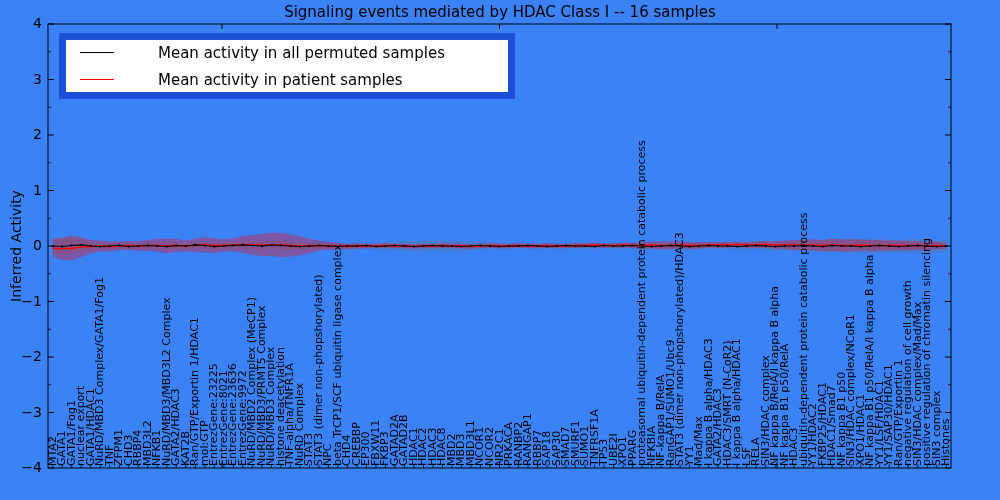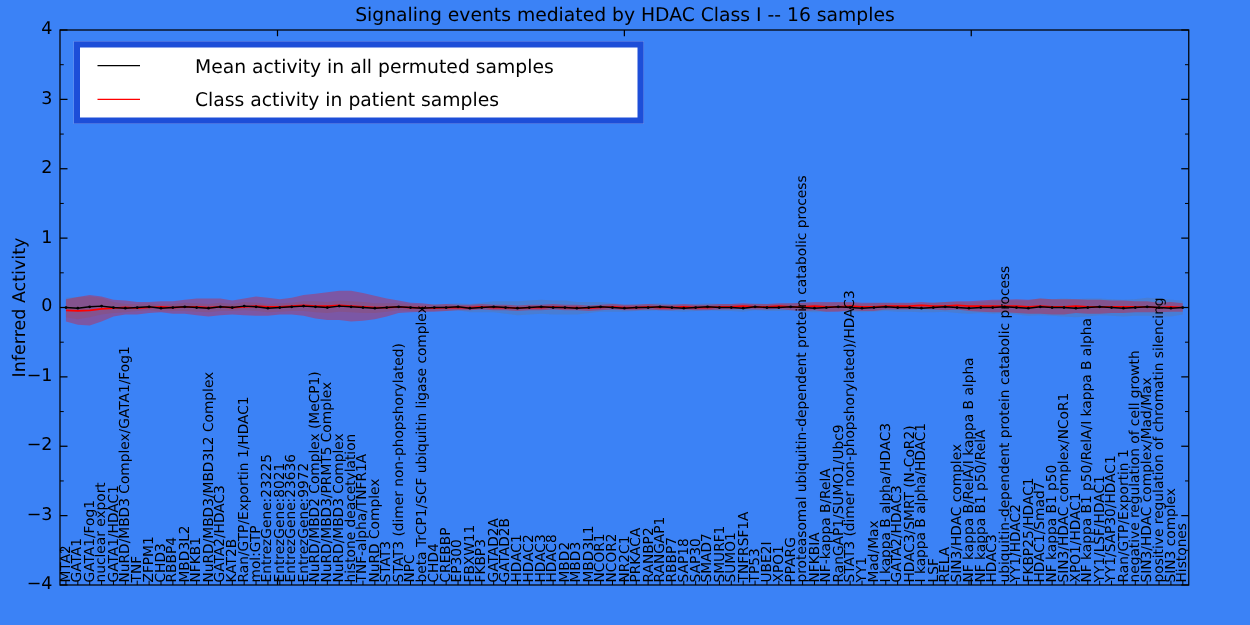--- a/index.html
+++ b/index.html
@@ -6,21 +6,21 @@
   #figure{position:relative;width:1000px;height:500px;background:#3b82f6;
           font-family:"DejaVu Sans","Liberation Sans",sans-serif;overflow:hidden;}
   #chart-svg{position:absolute;left:0;top:0;}
   .title{position:absolute;left:0;top:3px;width:1000px;text-align:center;
          font-size:15px;color:#000;}
   .xlabel{position:absolute;left:48px;width:903px;top:478px;text-align:center;
           font-size:14px;color:#000;}
   .ylabel{position:absolute;left:-64px;top:238px;width:160px;text-align:center;
           font-size:14px;color:#000;transform:rotate(-90deg);}
   .legend{position:absolute;left:59px;top:33px;width:456px;height:66px;
-          border:5px solid #1d4ed8;background:#fff;box-sizing:border-box;
+          border:7px solid #1d4ed8;background:#fff;box-sizing:border-box;
           display:flex;flex-direction:column;justify-content:center;gap:9px;}
   .legend-row{display:flex;align-items:center;height:18px;}
   .legend-line{width:34px;height:0;border-top:1.4px solid #000;margin-left:14px;}
   .legend-label{margin-left:44px;font-size:15px;color:#000;white-space:nowrap;}
   .ytick{position:absolute;width:36px;text-align:right;font-size:14px;color:#000;}
   .xtick-label{position:absolute;font-size:11px;line-height:11px;color:#000;
                white-space:nowrap;transform-origin:0 100%;transform:rotate(-90deg);}
 </style>
 </head>
 <body>
@@ -267,21 +267,21 @@
   <div class="title">Signaling events mediated by HDAC Class I -- 16 samples</div>
   <div class="ylabel">Inferred Activity</div>
 
   <div class="legend">
     <div class="legend-row">
       <span class="legend-line" id="legend-line-0" style="border-top-color: rgb(0, 0, 0);"></span>
       <span class="legend-label">Mean activity in all permuted samples</span>
     </div>
     <div class="legend-row">
       <span class="legend-line" id="legend-line-1" style="border-top-color: rgb(255, 0, 0);"></span>
-      <span class="legend-label">Class activity in patient samples</span>
+      <span class="legend-label">Mean activity in patient samples</span>
     </div>
   </div>
 
   <div id="yticks">
       <div class="ytick" style="left: 6px; top: 15px;">4</div>
       <div class="ytick" style="left: 6px; top: 70.5px;">3</div>
       <div class="ytick" style="left: 6px; top: 126px;">2</div>
       <div class="ytick" style="left: 6px; top: 181.5px;">1</div>
       <div class="ytick" style="left: 6px; top: 237px;">0</div>
       <div class="ytick" style="left: 6px; top: 292.5px;">−1</div>

